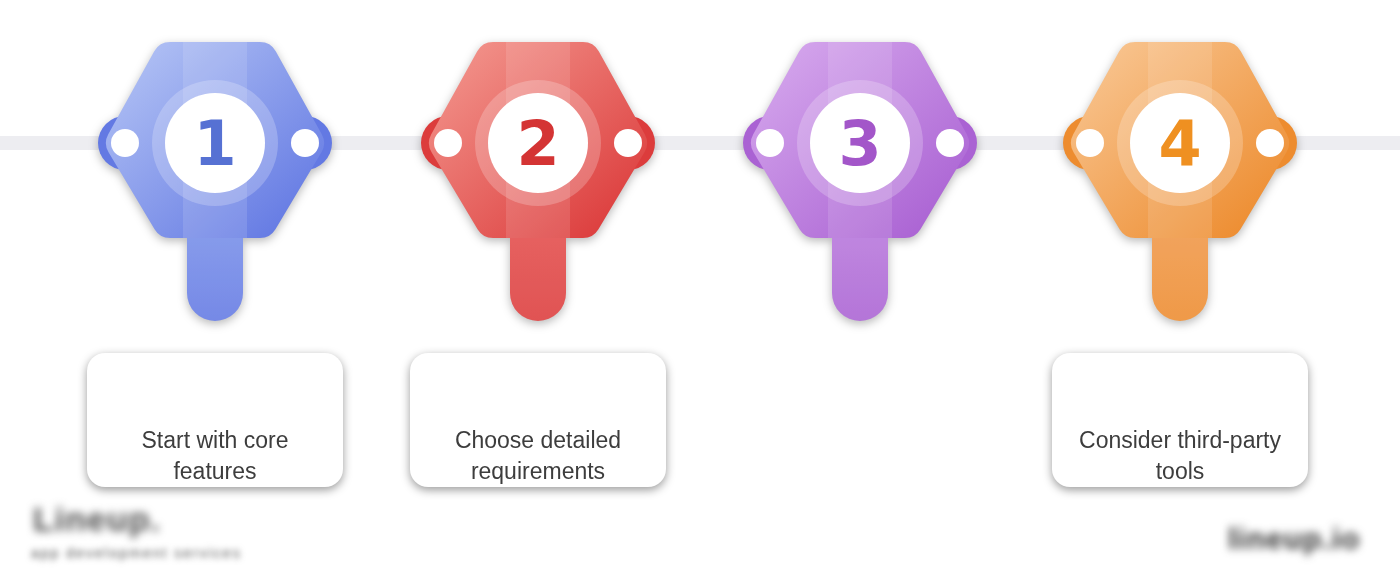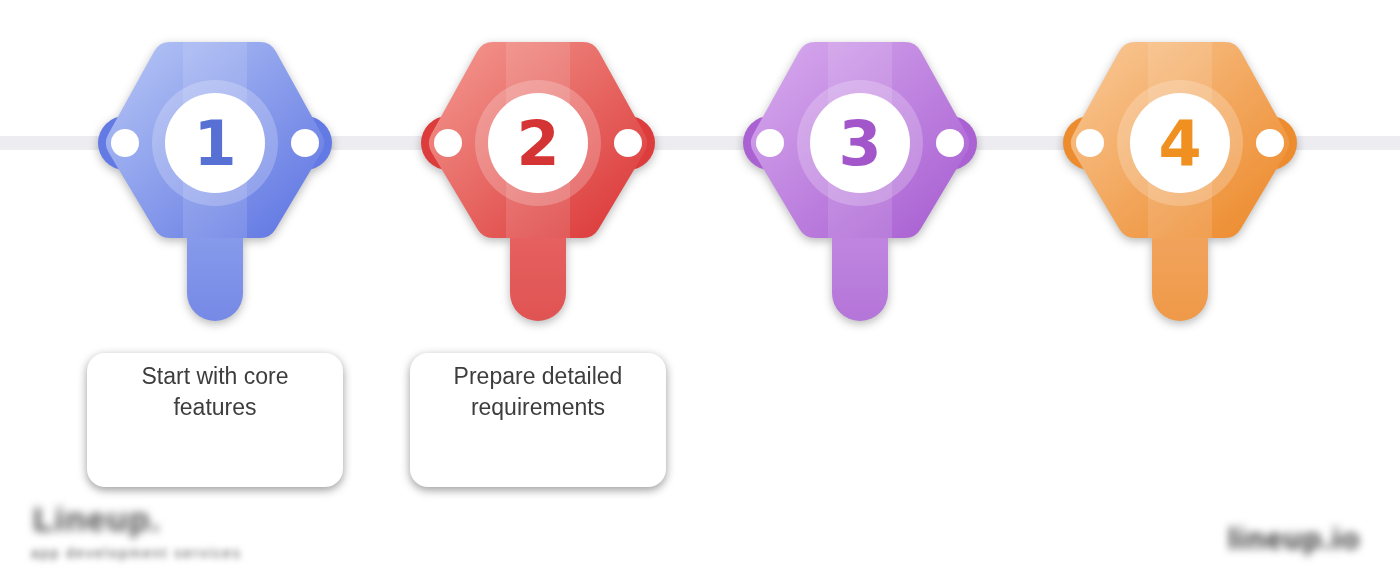--- a/index.html
+++ b/index.html
@@ -16,22 +16,22 @@
   }
   .step{
     position:absolute;top:0;width:256px;height:500px;
   }
   .marker-slot{position:absolute;left:8px;top:23px;width:240px;height:320px;}
   .marker-slot svg{filter:drop-shadow(0 3px 5px rgba(0,0,0,0.28));}
   .step-card{
     position:absolute;left:0;top:353px;width:256px;height:134px;
     background:#ffffff;border-radius:18px;
     box-shadow:0 3px 10px rgba(0,0,0,0.40);
-    display:flex;align-items:flex-start;justify-content:center;
-    box-sizing:border-box;padding:8px 18px;
+    display:flex;align-items:flex-end;justify-content:center;
+    box-sizing:border-box;padding:0 18px;
   }
   .step-label{
     text-align:center;color:#3d3d3d;font-size:23px;line-height:31px;
     font-family:"Liberation Sans",sans-serif;
   }
   .wm-left-logo{
     position:absolute;left:33px;top:500px;
     font-size:34px;font-weight:bold;color:#4b4b4b;
     letter-spacing:1px;filter:blur(4px);
   }
@@ -105,21 +105,21 @@
             <circle cx="210" cy="120" r="27" fill="#dc3c3c"></circle>
             <polygon points="29,120 75,37 165,37 211,120 165,197 75,197" fill="url(#g1)" stroke="url(#g1)" stroke-width="36" stroke-linejoin="round"></polygon>
             <rect x="88" y="14" width="64" height="290" fill="#ffffff" opacity="0.12" clip-path="url(#c1)"></rect>
             <circle cx="120" cy="120" r="63" fill="#ffffff" opacity="0.22"></circle>
             <circle cx="120" cy="120" r="50" fill="#ffffff"></circle>
             <circle cx="30" cy="120" r="14" fill="#ffffff"></circle>
             <circle cx="210" cy="120" r="14" fill="#ffffff"></circle>
             <text x="120" y="142" text-anchor="middle" font-family="DejaVu Sans, Liberation Sans, sans-serif" font-size="62" font-weight="bold" fill="#d43434">2</text>
           </svg></div>
     <div class="step-card">
-      <div class="step-label">Prepare detailed requirements</div>
+      <div class="step-label">Choose detailed requirements</div>
     </div>
   </div>
       <div class="step" style="left: 732px;">
     <div class="marker-slot"><svg width="240" height="320" viewBox="0 0 240 320">
             <defs>
               <linearGradient id="g2" x1="0" y1="0" x2="1" y2="1">
                 <stop offset="0" stop-color="#d4a5ec"></stop>
                 <stop offset="1" stop-color="#aa62d3"></stop>
               </linearGradient>
               <linearGradient id="s2" x1="0" y1="0" x2="0" y2="1">
@@ -163,19 +163,22 @@
             <circle cx="30" cy="120" r="27" fill="#ed8c2f"></circle>
             <circle cx="210" cy="120" r="27" fill="#ed8c2f"></circle>
             <polygon points="29,120 75,37 165,37 211,120 165,197 75,197" fill="url(#g3)" stroke="url(#g3)" stroke-width="36" stroke-linejoin="round"></polygon>
             <rect x="88" y="14" width="64" height="290" fill="#ffffff" opacity="0.12" clip-path="url(#c3)"></rect>
             <circle cx="120" cy="120" r="63" fill="#ffffff" opacity="0.22"></circle>
             <circle cx="120" cy="120" r="50" fill="#ffffff"></circle>
             <circle cx="30" cy="120" r="14" fill="#ffffff"></circle>
             <circle cx="210" cy="120" r="14" fill="#ffffff"></circle>
             <text x="120" y="142" text-anchor="middle" font-family="DejaVu Sans, Liberation Sans, sans-serif" font-size="62" font-weight="bold" fill="#ef9021">4</text>
           </svg></div>
+    <div class="step-card">
+      <div class="step-label">Consider third-party tools</div>
+    </div>
   </div>
     </div>
 
   <div class="wm-left-logo">Lineup.</div>
   <div class="wm-left-tagline">app development services</div>
   <div class="wm-right-logo">lineup.io</div>
 </div>
 
 </body></html>

